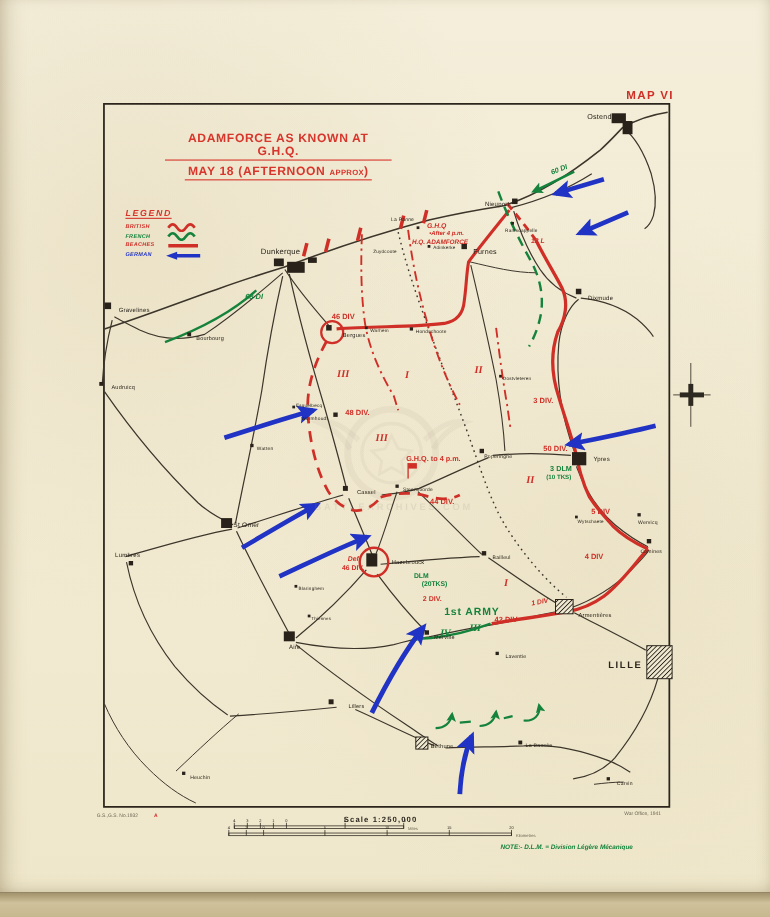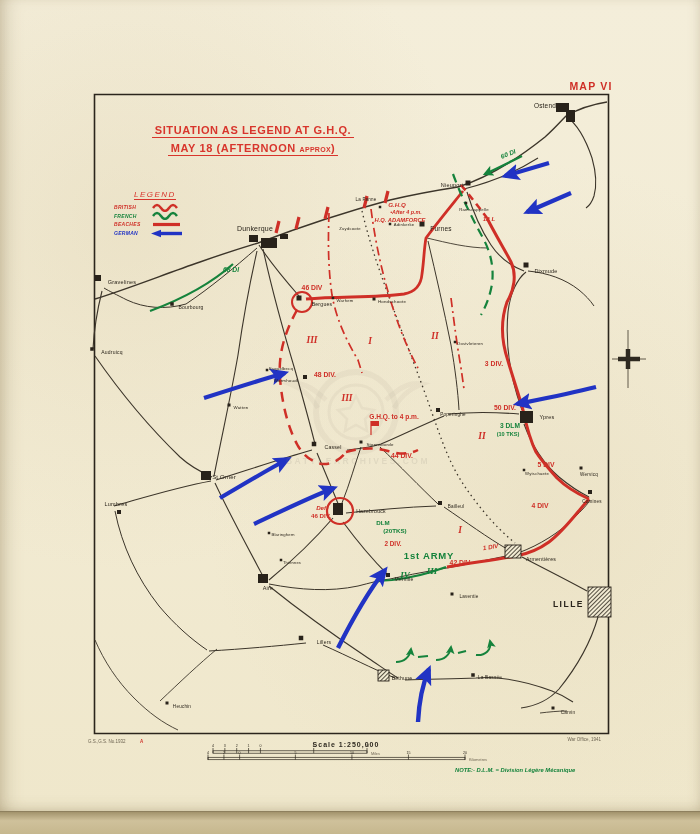--- a/index.html
+++ b/index.html
@@ -18,23 +18,23 @@
     border-top:1px solid #8e805e;}
   svg.map{position:absolute;left:0;top:0;}
   .title-block{position:absolute;left:150px;top:120px;width:206px;text-align:center;
     color:#d8352c;z-index:5;}
   .title-block .t1{font-size:11px;font-weight:bold;letter-spacing:.6px;
     display:inline-block;border-bottom:1.8px solid #d8352c;padding:0 3px 1px;}
   .title-block .t2{margin-top:2px;font-size:11px;font-weight:bold;letter-spacing:.6px;
     display:inline-block;border-bottom:1.8px solid #d8352c;padding:0 3px 1px;}
   .title-block .sm{font-size:7px;letter-spacing:.3px;}
   .legend{position:absolute;left:114px;top:183px;z-index:5;width:110px;}
-  .legend .lg-head{color:#d8352c;font-size:8px;font-weight:normal;font-style:italic;
+  .legend .lg-head{color:#d8352c;font-size:8px;font-weight:bold;font-style:italic;
     letter-spacing:1.5px;display:inline-block;border-bottom:1px solid #d8352c;
-    margin-left:20px;margin-bottom:3px;}
+    margin-bottom:3px;}
   .lg-row{display:flex;align-items:center;height:8.6px;}
   .lg-row .lg-lab{width:36px;font-size:5px;font-weight:bold;font-style:italic;
     letter-spacing:.3px;}
   .lg-red{color:#cf2f27;} .lg-green{color:#15833c;} .lg-blue{color:#2133c4;}
   .lg-sym{width:34px;height:9px;}
 </style>
 </head>
 <body>
 
 <div class="sheet">
@@ -299,21 +299,21 @@
         <text x="140" y="743" font-size="4.5" fill="#cf2f27" text-anchor="start" font-weight="bold" font-family="&quot;Liberation Sans&quot;,sans-serif">A</text>
         <text x="601" y="741" font-size="4.5" fill="#6e6553" text-anchor="end" font-family="&quot;Liberation Sans&quot;,sans-serif">War Office, 1941</text>
         <text x="455" y="772" font-size="5.8" fill="#15833c" text-anchor="start" font-weight="bold" font-style="italic" font-family="&quot;Liberation Sans&quot;,sans-serif">NOTE:- D.L.M. = Division Légère Mécanique</text>
         <text x="371" y="754.5" font-size="3.8" fill="#6e6553" text-anchor="start" font-family="&quot;Liberation Sans&quot;,sans-serif">Miles</text>
         <text x="469" y="761" font-size="3.8" fill="#6e6553" text-anchor="start" font-family="&quot;Liberation Sans&quot;,sans-serif">Kilometres</text>
         <text x="358" y="464" font-size="8.5" fill="#8a8478" text-anchor="middle" font-weight="bold" letter-spacing="2.5" opacity="0.15" font-family="&quot;Liberation Sans&quot;,sans-serif">BATTLEARCHIVES.COM</text>
       </g>
   </svg>
 
   <div class="title-block">
-    <div><span class="t1">SITUATION AS LEGEND AT G.H.Q.</span></div>
+    <div><span class="t1">ADAMFORCE AS KNOWN AT G.H.Q.</span></div>
     <div><span class="t2"><span>MAY 18 (AFTERNOON</span>&nbsp;<span class="sm">APPROX</span><span>)</span></span></div>
   </div>
 
   <div class="legend">
     <span class="lg-head">LEGEND</span>
     <div class="lg-row">
       <span class="lg-lab lg-red">BRITISH</span>
       <svg class="lg-sym" viewBox="0 0 34 9">
         <path d="M3,5 q4,-6 8,0 q4,6 8,0 q4,-6 8,0" fill="none" stroke="#cf2f27" stroke-width="2.4"></path>
       </svg>

